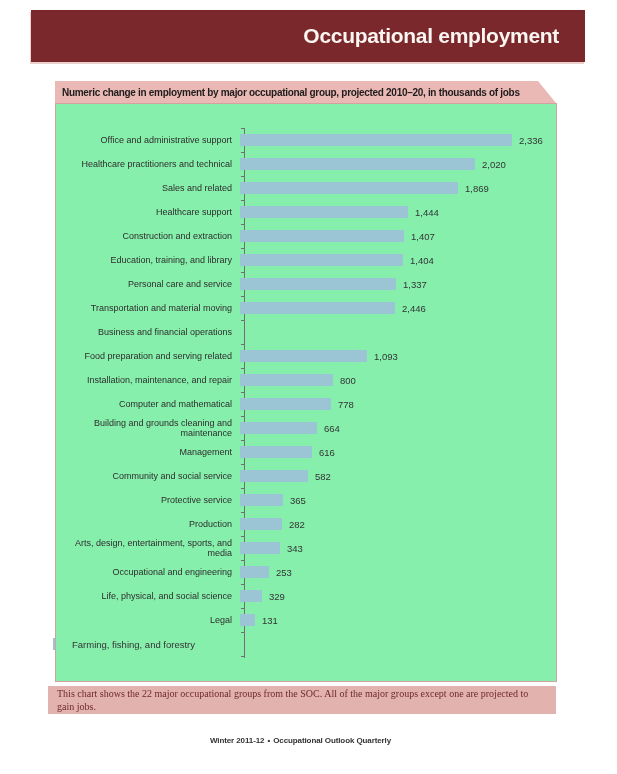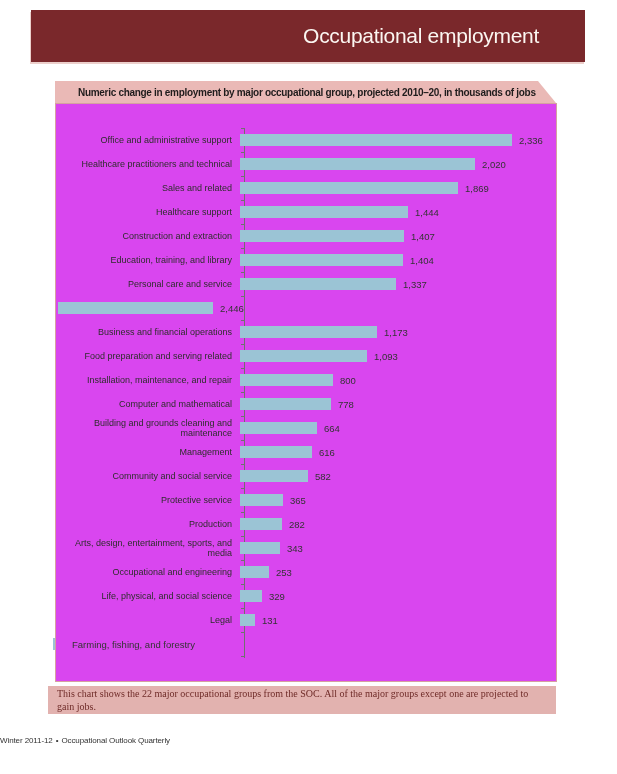--- a/index.html
+++ b/index.html
@@ -9,41 +9,41 @@
   }
 
   
   .header-band {
     position:absolute; left:31px; top:10px; width:554px; height:52px;
     background:var(--header-band,#7a282b);
     box-shadow:-1px 2px 0 #eccfcb;
     display:flex; align-items:center; justify-content:flex-end;
   }
   .header-title {
-    color:var(--header-text,#fbf6f1); font-size:21px; font-weight:normal;
-    letter-spacing:-0.3px; padding-right:46px;
+    color:var(--header-text,#fbf6f1); font-size:21px; font-weight:bold;
+    letter-spacing:-0.3px; padding-right:26px;
   }
 
   
   .chart-tab {
     position:absolute; left:55px; top:81px; width:501px; height:22px;
     background:var(--tab-bg,#eab9b6);
     clip-path:polygon(0 0, calc(100% - 18px) 0, 100% 100%, 0 100%);
     display:flex; align-items:center;
   }
   .chart-title {
     color:var(--tab-text,#1f1c1c); font-size:10px; font-weight:bold;
-    letter-spacing:-0.3px; padding-left:23px; white-space:nowrap;
+    letter-spacing:-0.3px; padding-left:7px; white-space:nowrap;
   }
 
   
   .chart-panel {
     position:absolute; left:55px; top:103px; width:502px; height:579px;
     box-sizing:border-box; border:1.5px solid var(--panel-border,#d5a1a0);
-    background:#d946ef;
+    background:#86efac;
   }
   .axis-line {
     position:absolute; left:188px; top:24px; width:1px; height:530px;
     background:var(--axis-line,#707070);
   }
   .tick {
     position:absolute; left:185px; width:3px; height:1px;
     background:var(--axis-line,#707070);
   }
   .chart-rows { position:absolute; left:0; right:2px; top:24px; }
@@ -66,22 +66,22 @@
   .note-band {
     position:absolute; left:48px; top:686px; width:508px; height:28px;
     box-sizing:border-box; background:var(--note-bg,#e2b2af);
     padding:2px 14px 0 9px;
     font-family:"Liberation Serif", serif; font-size:10px; line-height:12.5px;
     color:var(--note-text,#6f2b28);
   }
 
   
   .page-footer {
-    position:absolute; left:0; right:16px; top:736px; text-align:left;
-    font-size:8px; font-weight:normal; color:var(--footer-text,#333333);
+    position:absolute; left:0; right:16px; top:736px; text-align:center;
+    font-size:8px; font-weight:bold; color:var(--footer-text,#333333);
     letter-spacing:-0.1px;
   }
   .footer-sep { margin:0 3px; }
 </style>
 </head>
 <body>
 
 <div class="page">
 
   <div class="header-band">
@@ -163,31 +163,28 @@
           </div>
         </div>
         <div class="row">
           <div class="cat">Personal care and service</div>
           <div class="plot">
             <div class="bar" style="width: 156px;"></div>
             <span class="val">1,337</span>
           </div>
         </div>
         <div class="row">
+          <div class="cat">Transportation and material moving</div>
           <div class="plot">
             <div class="bar" style="width: 155px;"></div>
             <span class="val">2,446</span>
           </div>
         </div>
         <div class="row">
           <div class="cat">Business and financial operations</div>
-          <div class="plot">
-            <div class="bar" style="width: 137px;"></div>
-            <span class="val">1,173</span>
-          </div>
         </div>
         <div class="row">
           <div class="cat">Food preparation and serving related</div>
           <div class="plot">
             <div class="bar" style="width: 127px;"></div>
             <span class="val">1,093</span>
           </div>
         </div>
         <div class="row">
           <div class="cat">Installation, maintenance, and repair</div>

